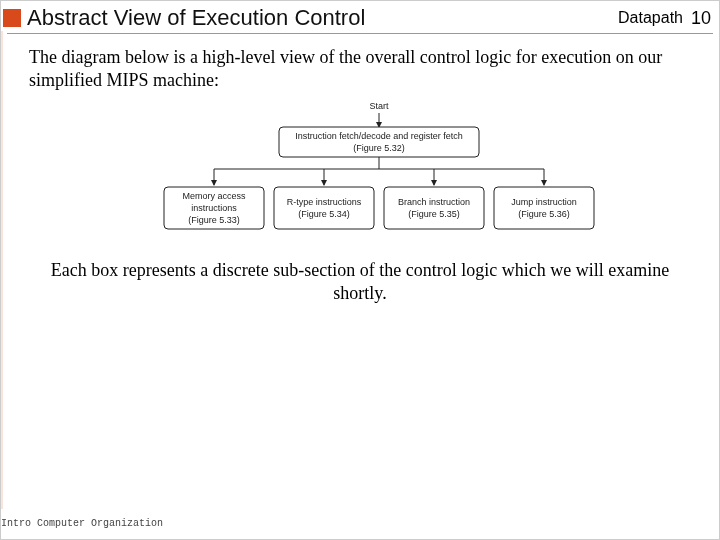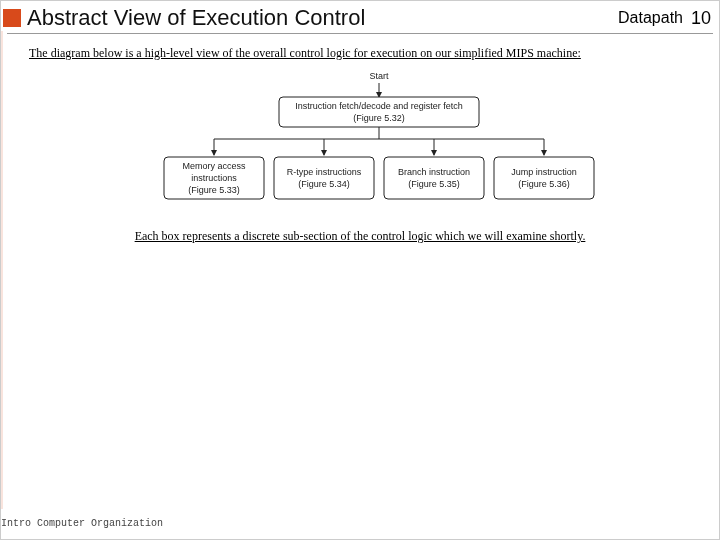--- a/index.html
+++ b/index.html
@@ -52,25 +52,24 @@
   .rule {
     border: none;
     border-top: 1px solid #999;
     margin: 2px 6px 0 6px;
   }
   .body {
     padding: 8px 28px 0 28px;
   }
   .para {
     font-family: "Times New Roman", Times, serif;
-    font-size: 12px;
+    font-size: 18px;
     color: #000;
     margin: 4px 0 8px 0;
     line-height: 1.25;
-    text-decoration: underline;
   }
   .para2 {
     margin-top: 20px;
     text-align: center;
   }
   .diagram-wrap {
     width: 440px;
     margin: 8px auto 0 130px;
     position: relative;
   }

